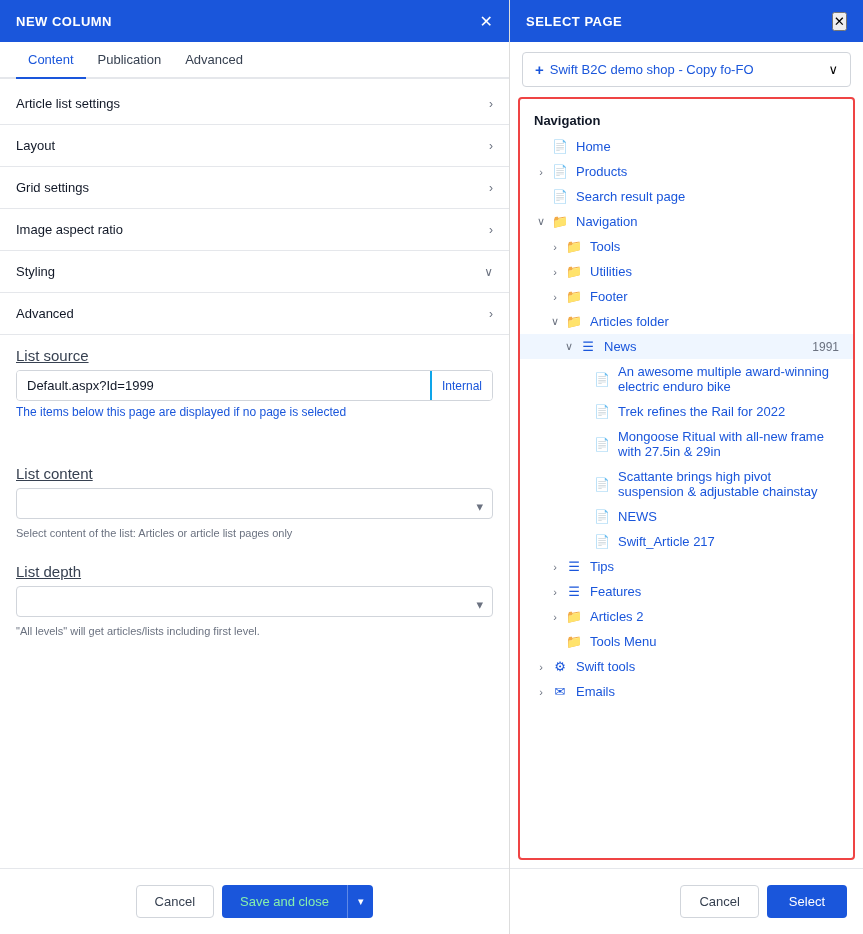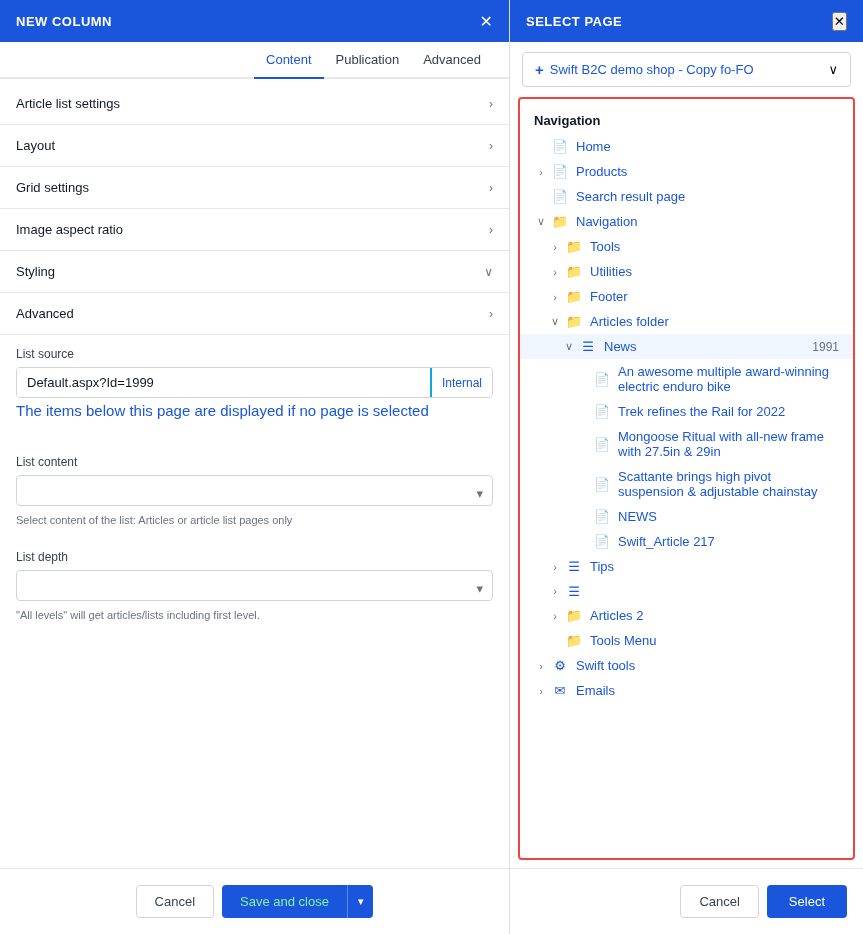--- a/index.html
+++ b/index.html
@@ -4,37 +4,37 @@
   <style>
     * { box-sizing: border-box; margin: 0; padding: 0; }
     body { font-family: -apple-system, BlinkMacSystemFont, 'Segoe UI', Arial, sans-serif; font-size: 13px; background: #f0f0f0; display: flex; width: 863px; height: 934px; overflow: hidden; }
 
     
     .left-panel { width: 510px; background: #fff; display: flex; flex-direction: column; border-right: 1px solid #ddd; }
     .panel-header { background: #1a56db; color: #fff; padding: 10px 16px; display: flex; justify-content: space-between; align-items: center; font-size: 13px; font-weight: 700; letter-spacing: 0.5px; min-height: 42px; }
     .panel-header .close-btn { cursor: pointer; font-size: 16px; color: #fff; background: none; border: none; }
 
     
-    .tabs { display: flex; border-bottom: 2px solid #e5e7eb; padding: 0 16px; background: #fff; justify-content: flex-end; }
+    .tabs { display: flex; border-bottom: 2px solid #e5e7eb; padding: 0 16px; background: #fff; }
     .tab { padding: 10px 12px; cursor: pointer; font-size: 13px; color: #374151; border-bottom: 2px solid transparent; margin-bottom: -2px; }
     .tab.active { color: #1a56db; border-bottom-color: #1a56db; font-weight: 500; }
 
     
     .accordion-body { flex: 1; overflow-y: auto; padding: 4px 0; }
     .accordion-item { border-bottom: 1px solid #e5e7eb; }
     .accordion-header { display: flex; justify-content: space-between; align-items: center; padding: 13px 16px; cursor: pointer; font-size: 13px; color: #111827; background: #fff; }
     .accordion-chevron { color: #6b7280; font-size: 12px; }
 
     
     .form-section { padding: 12px 16px; background: #fff; }
-    .form-label { font-size: 12px; color: #374151; margin-bottom: 6px; font-weight: 500; }
+    .form-label { font-size: 15px; color: #374151; margin-bottom: 6px; font-weight: 500; text-decoration: underline; }
     .form-input-row { display: flex; border: 1px solid #d1d5db; border-radius: 4px; overflow: hidden; margin-bottom: 4px; }
     .form-input-row input { flex: 1; border: none; padding: 7px 10px; font-size: 13px; color: #111827; outline: none; }
     .internal-btn { background: #fff; border: none; border-left: 2px solid #0ea5e9; padding: 7px 10px; font-size: 12px; color: #1a56db; cursor: pointer; font-weight: 500; }
-    .form-hint { font-size: 15px; color: #1a56db; margin-bottom: 12px; }
+    .form-hint { font-size: 12px; color: #1a56db; margin-bottom: 22px; }
     .form-select { width: 100%; border: 1px solid #d1d5db; border-radius: 4px; padding: 7px 10px; font-size: 13px; color: #374151; background: #fff; cursor: pointer; appearance: none; outline: none; margin-bottom: 4px; }
     .select-wrapper { position: relative; margin-bottom: 4px; }
     .select-wrapper::after { content: '▾'; position: absolute; right: 10px; top: 50%; transform: translateY(-50%); color: #6b7280; pointer-events: none; }
     .form-hint2 { font-size: 11px; color: #6b7280; }
 
     
     .left-footer { padding: 16px; display: flex; gap: 8px; border-top: 1px solid #e5e7eb; background: #fff; justify-content: center; }
     .btn-cancel { background: #fff; border: 1px solid #d1d5db; border-radius: 4px; padding: 8px 18px; font-size: 13px; cursor: pointer; color: #374151; }
     .btn-save-main { background: #1a56db; color: #86efac; border: none; border-radius: 4px 0 0 4px; padding: 8px 18px; font-size: 13px; cursor: pointer; }
     .btn-save-arrow { background: #1a56db; color: #fff; border: none; border-left: 1px solid rgba(255,255,255,0.3); border-radius: 0 4px 4px 0; padding: 8px 10px; font-size: 11px; cursor: pointer; }
@@ -272,20 +272,21 @@
 
     <div class="tree-item indent-1">
       <span class="chevron">›</span>
       <span class="item-icon icon-list">☰</span>
       <span class="item-label">Tips</span>
     </div>
 
     <div class="tree-item indent-1">
       <span class="chevron">›</span>
       <span class="item-icon icon-list">☰</span>
+      <span class="item-label">Features</span>
     </div>
 
     <div class="tree-item indent-1">
       <span class="chevron">›</span>
       <span class="item-icon icon-folder">📁</span>
       <span class="item-label">Articles 2</span>
     </div>
 
     <div class="tree-item indent-1">
       <span class="chevron">&nbsp;</span>

